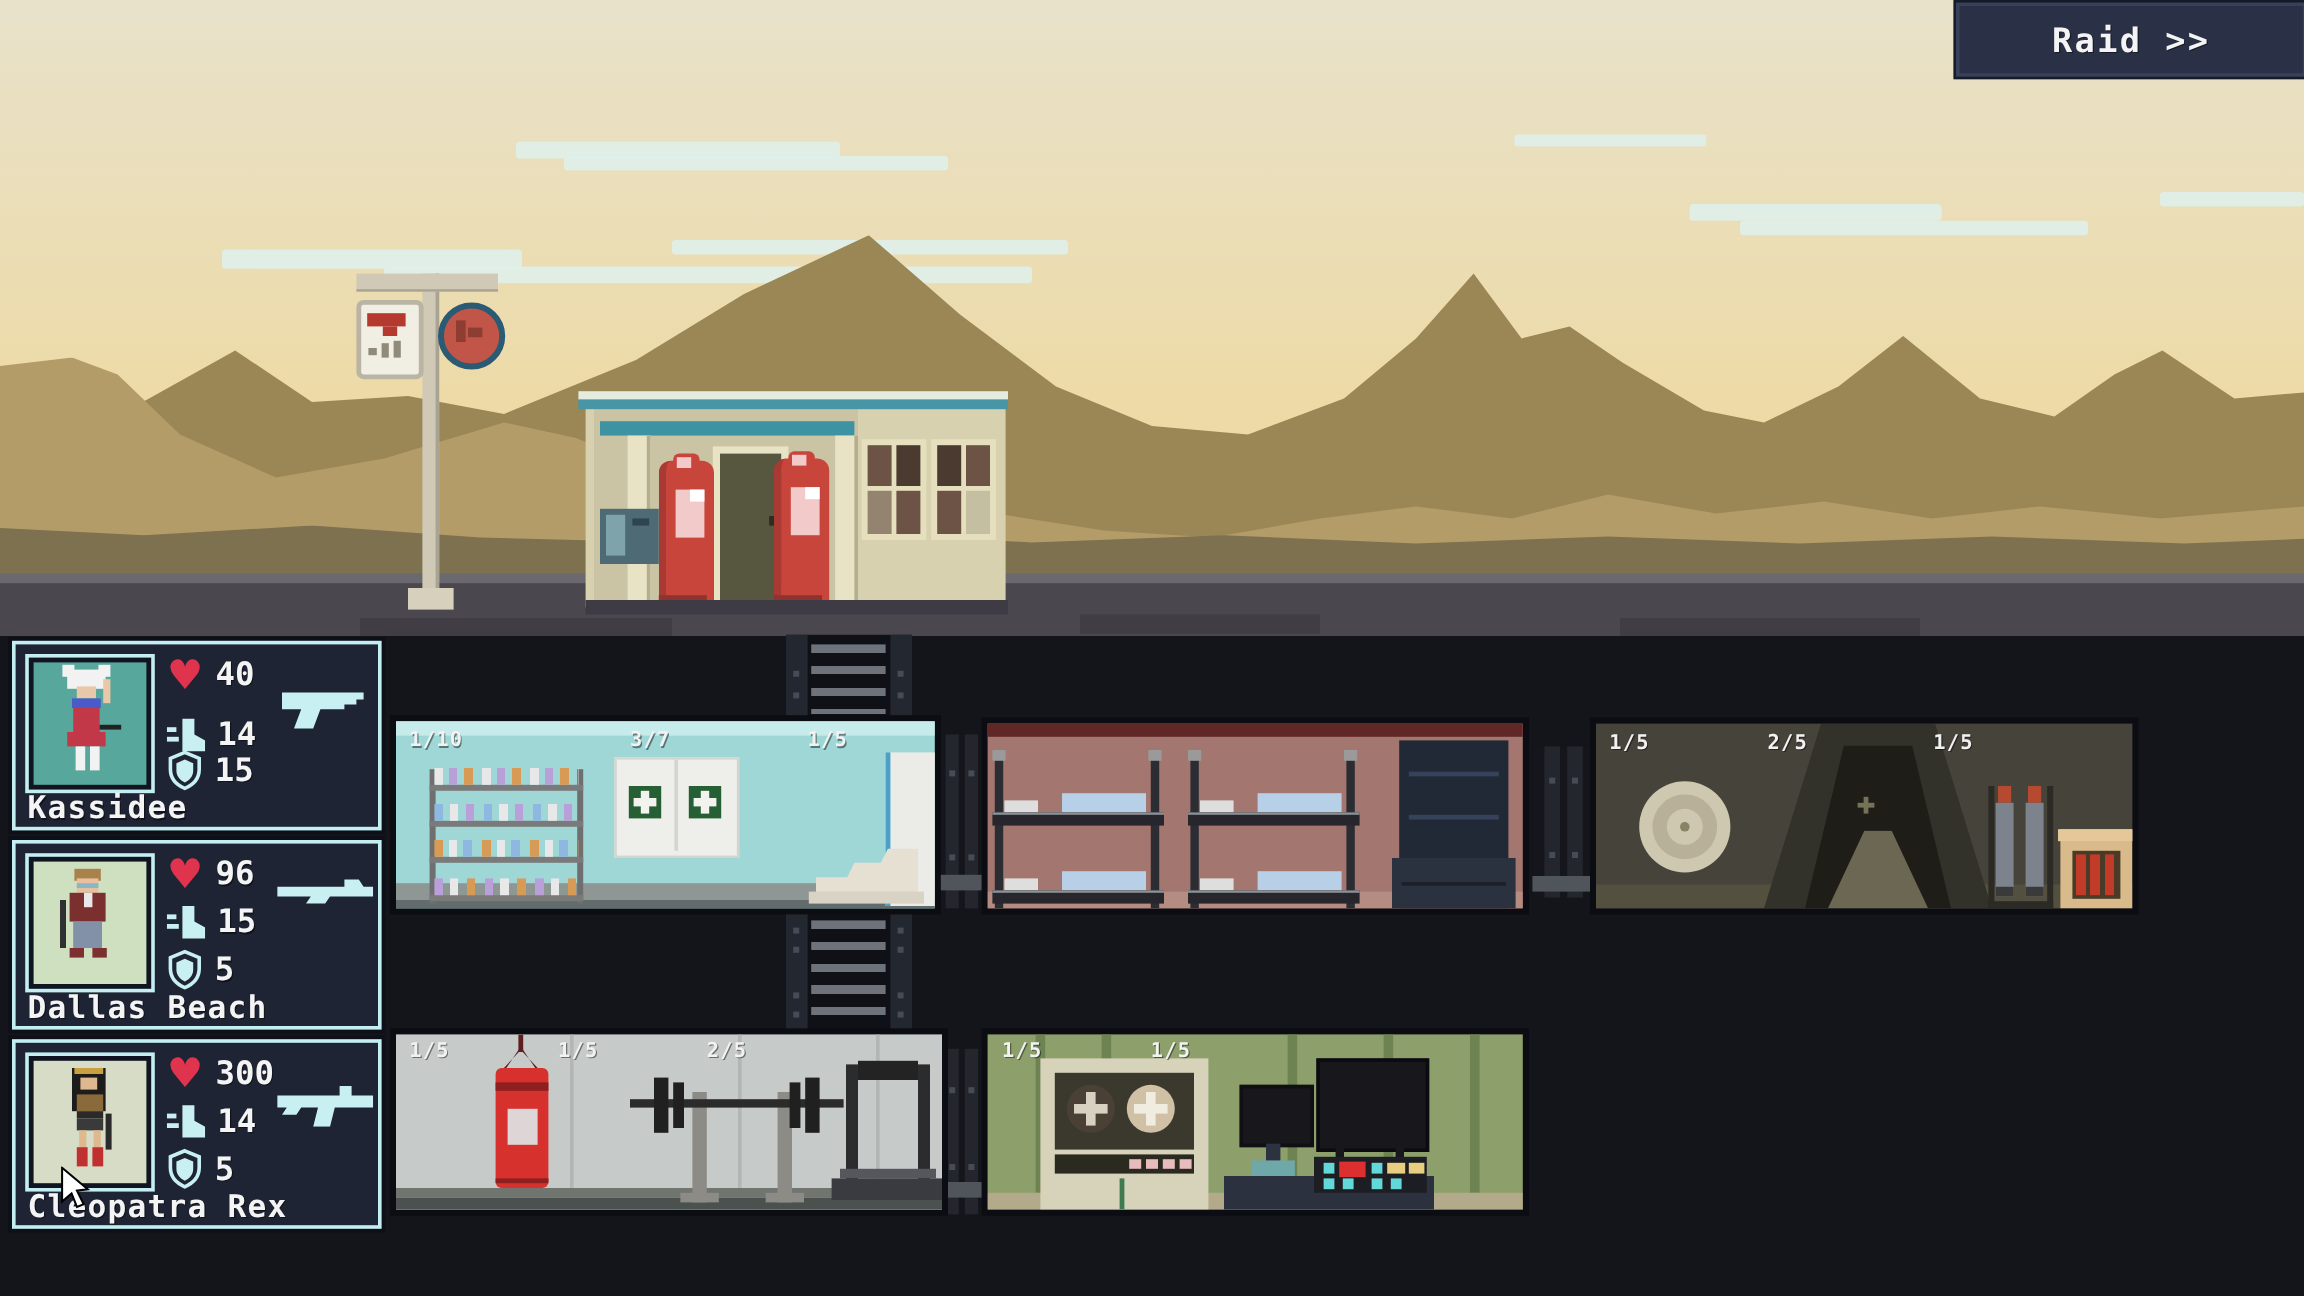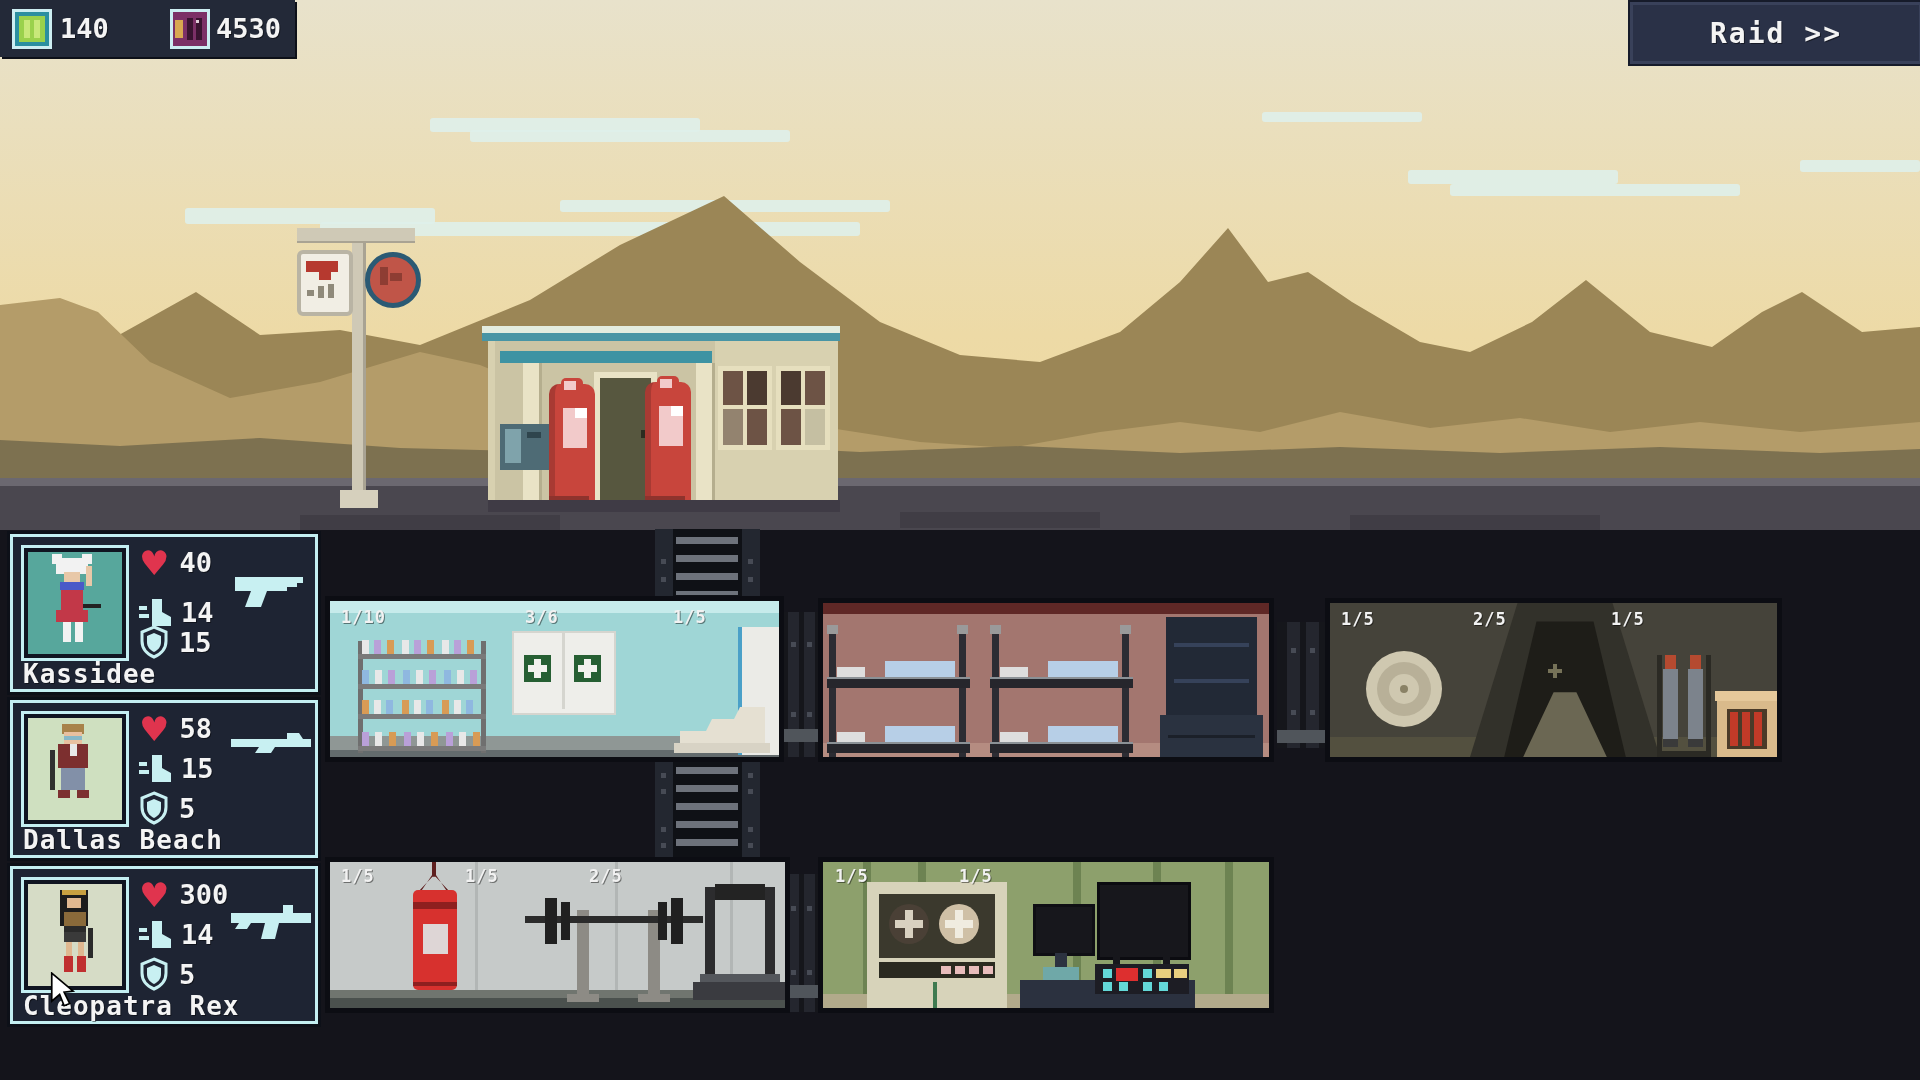--- a/index.html
+++ b/index.html
@@ -215,21 +215,21 @@
         <div class="abs cross" style="left:60px;top:22px;width:27px;height:27px">
             <div class="h"></div>
             <div class="v"></div>
           </div>
       </div>
 
       <div class="abs" style="left:408px;top:26px;width:40px;height:128px;background:#ebebe7;border-left:4px solid #4aa0c8;border-right:4px solid #4aa0c8"></div>
       <div class="abs" style="left:350px;top:96px;width:85px;height:52px;background:#e5e0d2;clip-path:polygon(0px 52px,0px 34px,26px 34px,32px 22px,54px 22px,60px 10px,85px 10px,85px 52px)"></div>
       <div class="abs" style="left:344px;top:142px;width:96px;height:10px;background:#d8d3c5"></div>
       <span class="abs px rl" style="left:11px;top:6px">1/10</span>
-      <span class="abs px rl" style="left:195px;top:6px">3/6</span>
+      <span class="abs px rl" style="left:195px;top:6px">3/7</span>
       <span class="abs px rl" style="left:343px;top:6px">1/5</span>
     </div>
   </div>
 
   <div class="abs room" style="left:818px;top:598px;width:456px;height:164px">
     <div class="room-in" style="background:#a3766f">
       <div class="abs" style="left:0;top:0;width:446px;height:11px;background:#5f2826"></div>
       <div class="abs" style="left:0;top:140px;width:446px;height:14px;background:#b58c81"></div>
 
       <div class="abs" style="left:4px;top:14px;width:143px;height:140px">
@@ -444,21 +444,21 @@
         <div class="abs" style="left:30px;top:26px;width:30px;height:24px;background:#7c2f2f"></div>
         <div class="abs" style="left:42px;top:26px;width:7px;height:12px;background:#e8e8e8"></div>
         <div class="abs" style="left:33px;top:50px;width:24px;height:22px;background:#8290a8"></div>
         <div class="abs" style="left:30px;top:72px;width:12px;height:8px;background:#7c3030"></div>
         <div class="abs" style="left:49px;top:72px;width:12px;height:8px;background:#7c3030"></div>
         <div class="abs" style="left:22px;top:32px;width:5px;height:40px;background:#303030"></div>
       </div>
     </div>
     <div class="statrow" style="top:10px">
       <span class="heart">♥</span>
-      <span class="px statval">58</span>
+      <span class="px statval">96</span>
     </div>
     <div class="statrow" style="top:50px">
       <svg width="32" height="30" viewBox="0 0 32 30">
           <rect x="0" y="8" width="8" height="4" fill="#c8f0f2"></rect>
           <rect x="0" y="16" width="10" height="4" fill="#c8f0f2"></rect>
           <path d="M13 1 h10 v13 l9 5 v9 H13 z" fill="#c8f0f2"></path>
         </svg>
       <span class="px statval">15</span>
     </div>
     <div class="statrow" style="top:88px">
@@ -508,36 +508,20 @@
           <path d="M15 8 22 11 v6 c0 5 -3 8 -7 10 c-4 -2 -7 -5 -7 -10 v-6 Z" fill="#c8f0f2"></path>
         </svg>
       <span class="px statval">5</span>
     </div>
     <svg class="wicon" style="top:34px" width="80" height="36" viewBox="0 0 40 18">
         <path d="M0 5 h26 v-4 h5 v4 h9 v5 h-16 l-2 8 h-7 l2 -8 h-7 l-2 3 h-6 l2 -3 H0 z" fill="#c8f0f2"></path>
       </svg>
     <span class="px cname">Cleopatra Rex</span>
   </div>
 
-  <div id="resbar" class="abs">
-    <div class="abs" style="left:12px;top:9px;width:40px;height:40px;background:#2b8fa0;border:3px solid #cdeef2;box-sizing:border-box">
-      <div class="abs" style="left:4px;top:4px;width:26px;height:26px;background:#9ad14c">
-        <div class="abs" style="left:5px;top:4px;width:6px;height:18px;background:#c8e87a"></div>
-        <div class="abs" style="left:15px;top:4px;width:6px;height:18px;background:#c8e87a"></div>
-      </div>
-    </div>
-    <span class="abs px" style="left:60px;top:13px;font-size:27px">140</span>
-    <div class="abs" style="left:170px;top:9px;width:40px;height:40px;background:#7c3066;border:3px solid #cdeef2;box-sizing:border-box">
-      <div class="abs" style="left:2px;top:8px;width:8px;height:18px;background:#d8a850"></div>
-      <div class="abs" style="left:14px;top:6px;width:6px;height:22px;background:#3a1430"></div>
-      <div class="abs" style="left:23px;top:6px;width:6px;height:22px;background:#3a1430"></div>
-      <div class="abs" style="left:23px;top:8px;width:3px;height:3px;background:#e0d0d8"></div>
-    </div>
-    <span class="abs px" style="left:216px;top:13px;font-size:27px">4530</span>
-  </div>
 
   <div id="raid" class="abs">
     <span class="px" style="font-size:28px;letter-spacing:2px">Raid &gt;&gt;</span>
   </div>
 
   <svg class="abs" style="left:50px;top:972px" width="26" height="36" viewBox="0 0 22 32">
     <path d="M1 1 L20 17 L12 18 L17 28 L12 30 L8 20 L1 26 Z" fill="#ffffff" stroke="#000000" stroke-width="1.5"></path>
   </svg>
 
 </div>

